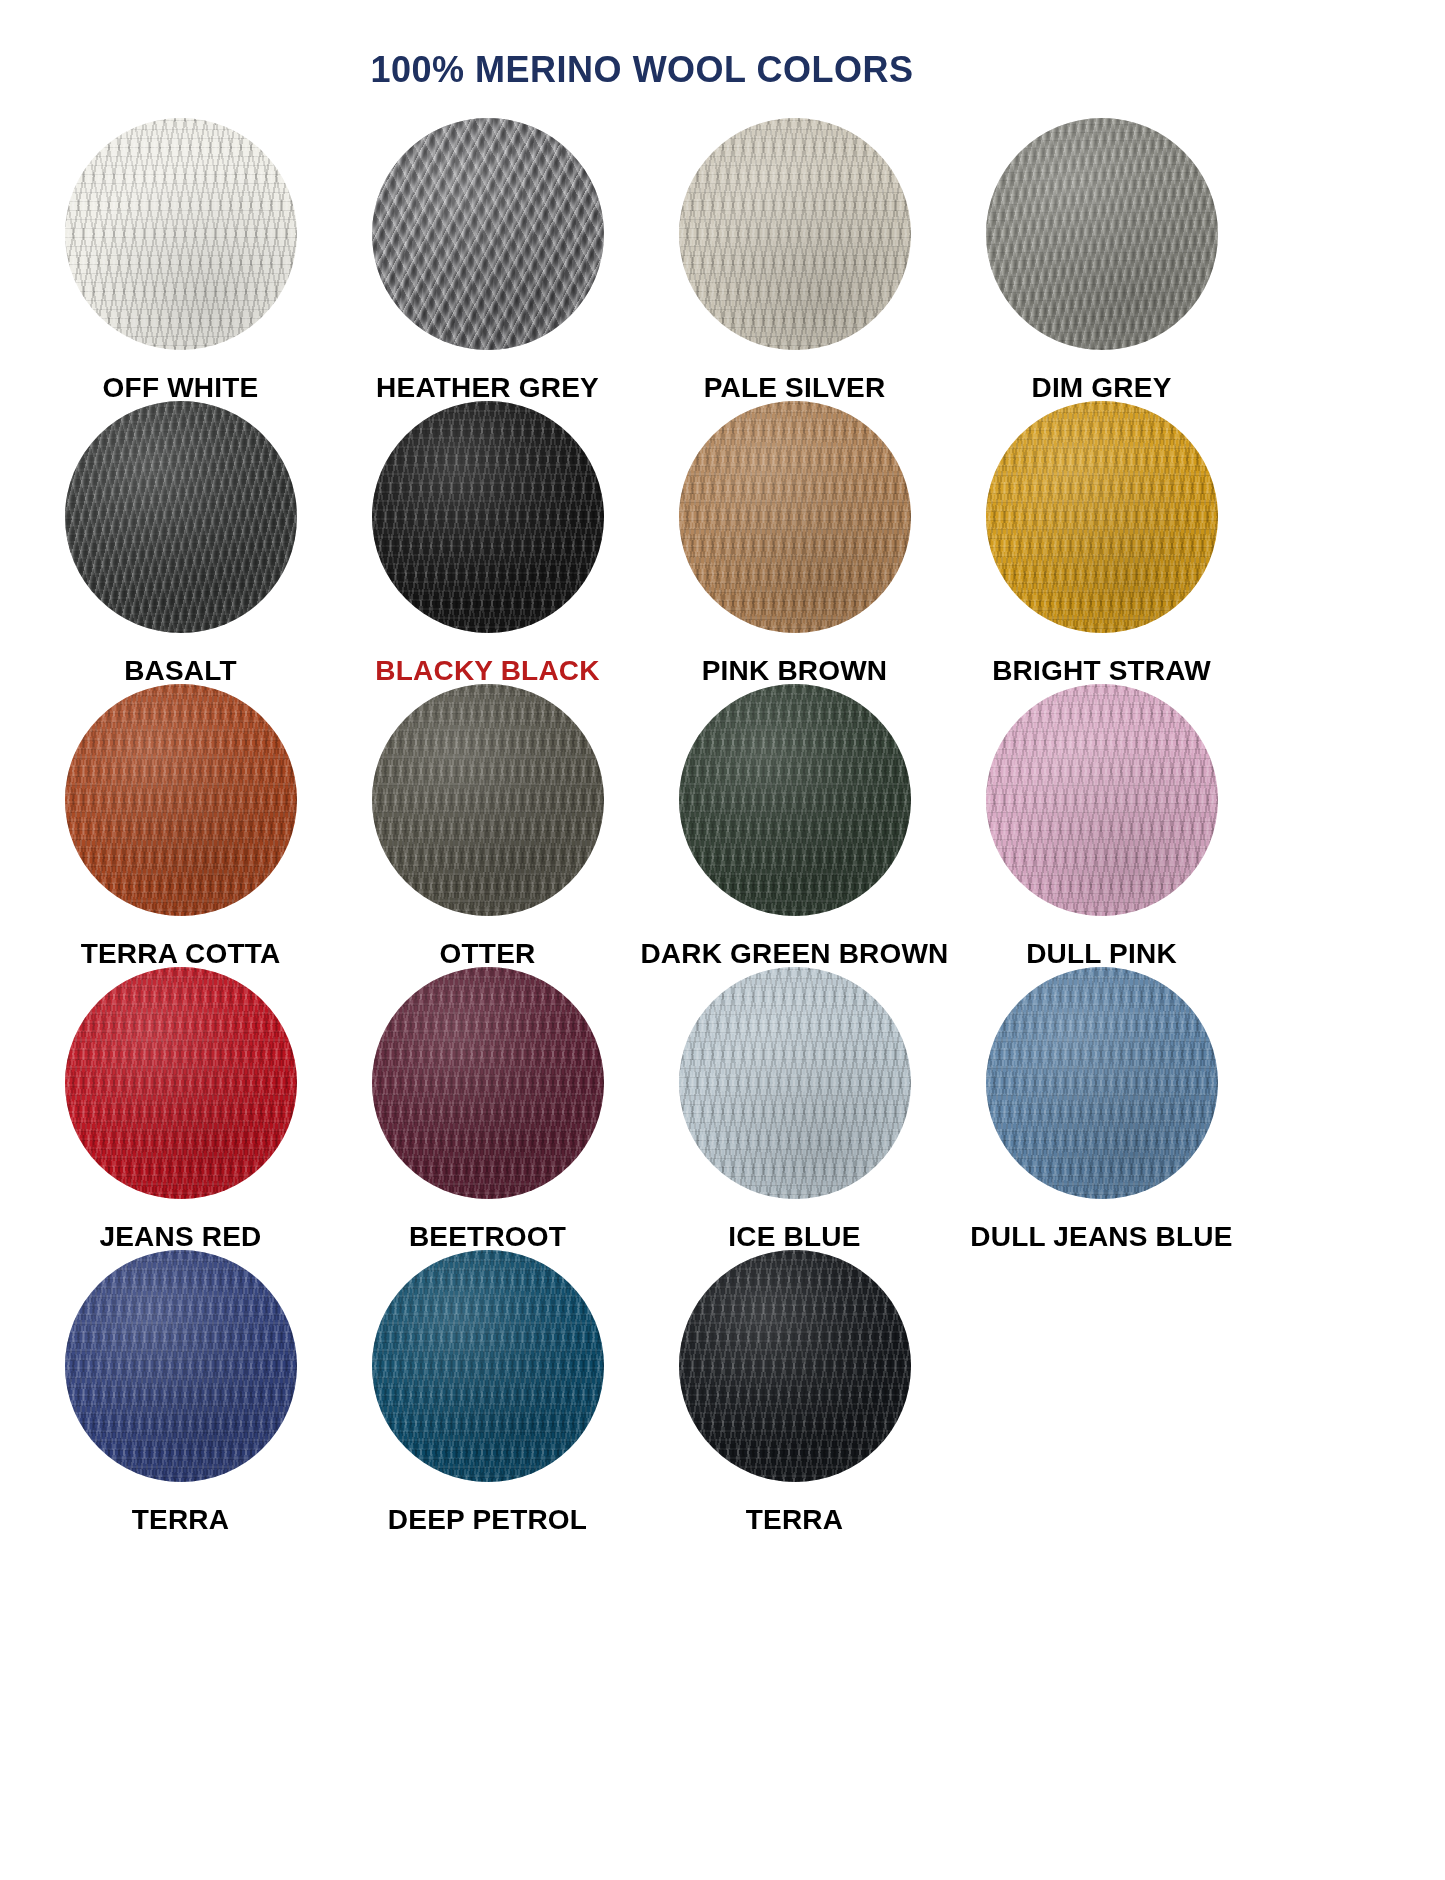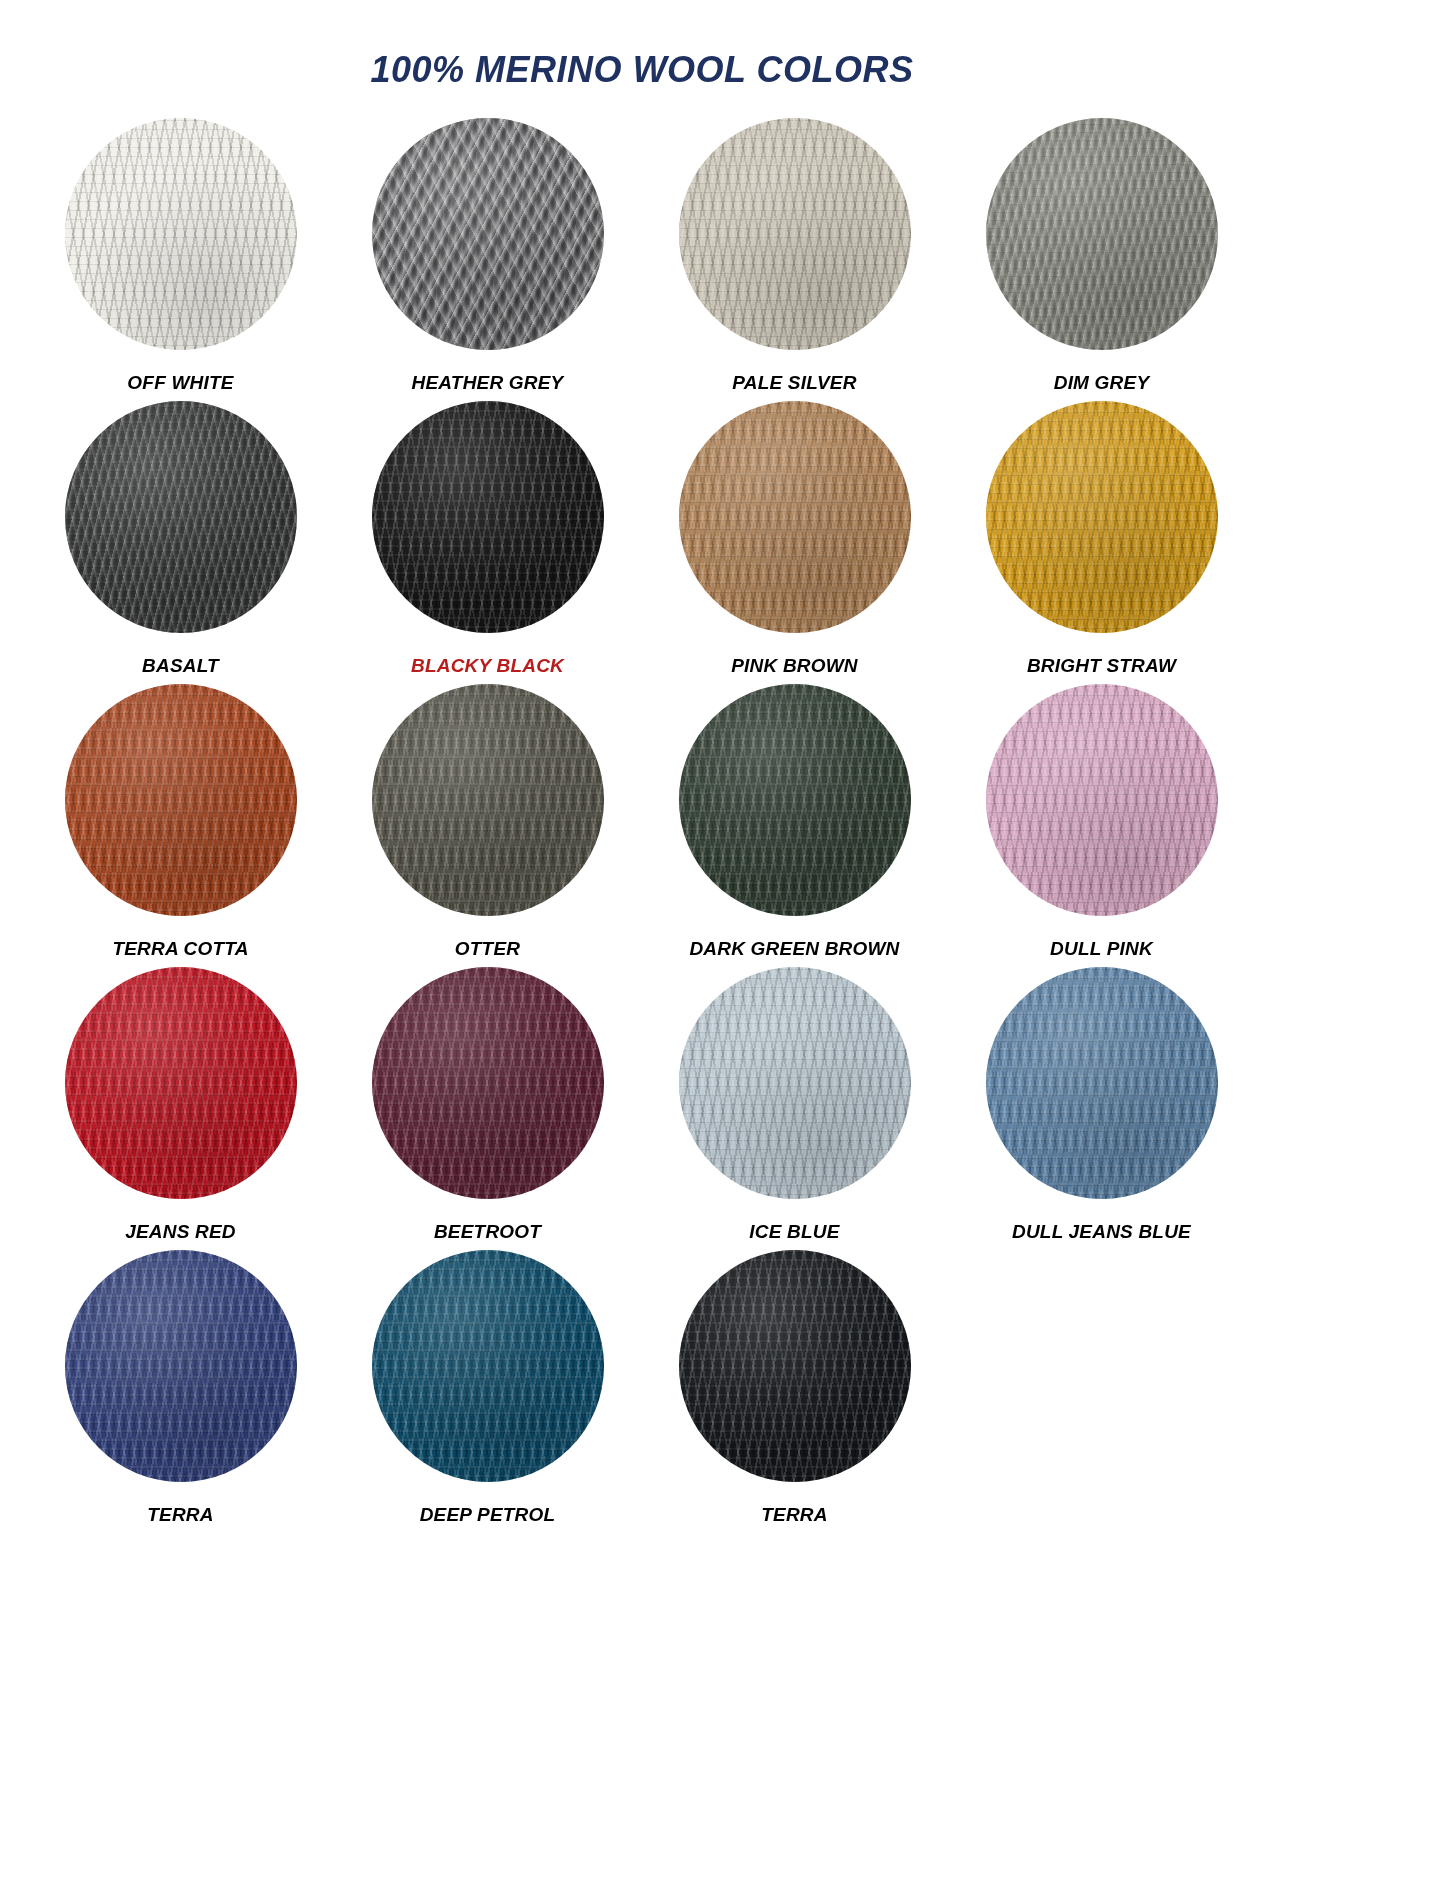--- a/index.html
+++ b/index.html
@@ -15,21 +15,20 @@
     -webkit-font-smoothing: antialiased;
     overflow: hidden;
   }
 
   .page {
     position: relative;
     width: 1284px;
     height: 1880px;
     background: #ffffff;
     box-sizing: border-box;
-    font-style: italic;
   }
 
   .page-title {
     text-align: center;
     font-size: 36px;
     font-weight: bold;
     letter-spacing: 0.5px;
     color: #1f3160;
     margin: 0;
     padding-top: 48px;
@@ -164,21 +163,21 @@
         rgba(0,0,0,0.09) 0px,
         rgba(0,0,0,0.09) 1px,
         rgba(255,255,255,0.06) 1px,
         rgba(255,255,255,0.06) 3px,
         rgba(0,0,0,0.00) 3px,
         rgba(0,0,0,0.00) 8px);
   }
 
   .swatch-label {
     margin-top: 22px;
-    font-size: 19px;
+    font-size: 28px;
     font-weight: bold;
     color: #000000;
     letter-spacing: 0.2px;
     text-align: center;
     white-space: nowrap;
     font-family: "Liberation Sans", sans-serif;
   }
 
   .row-last .cell { }
 </style>

